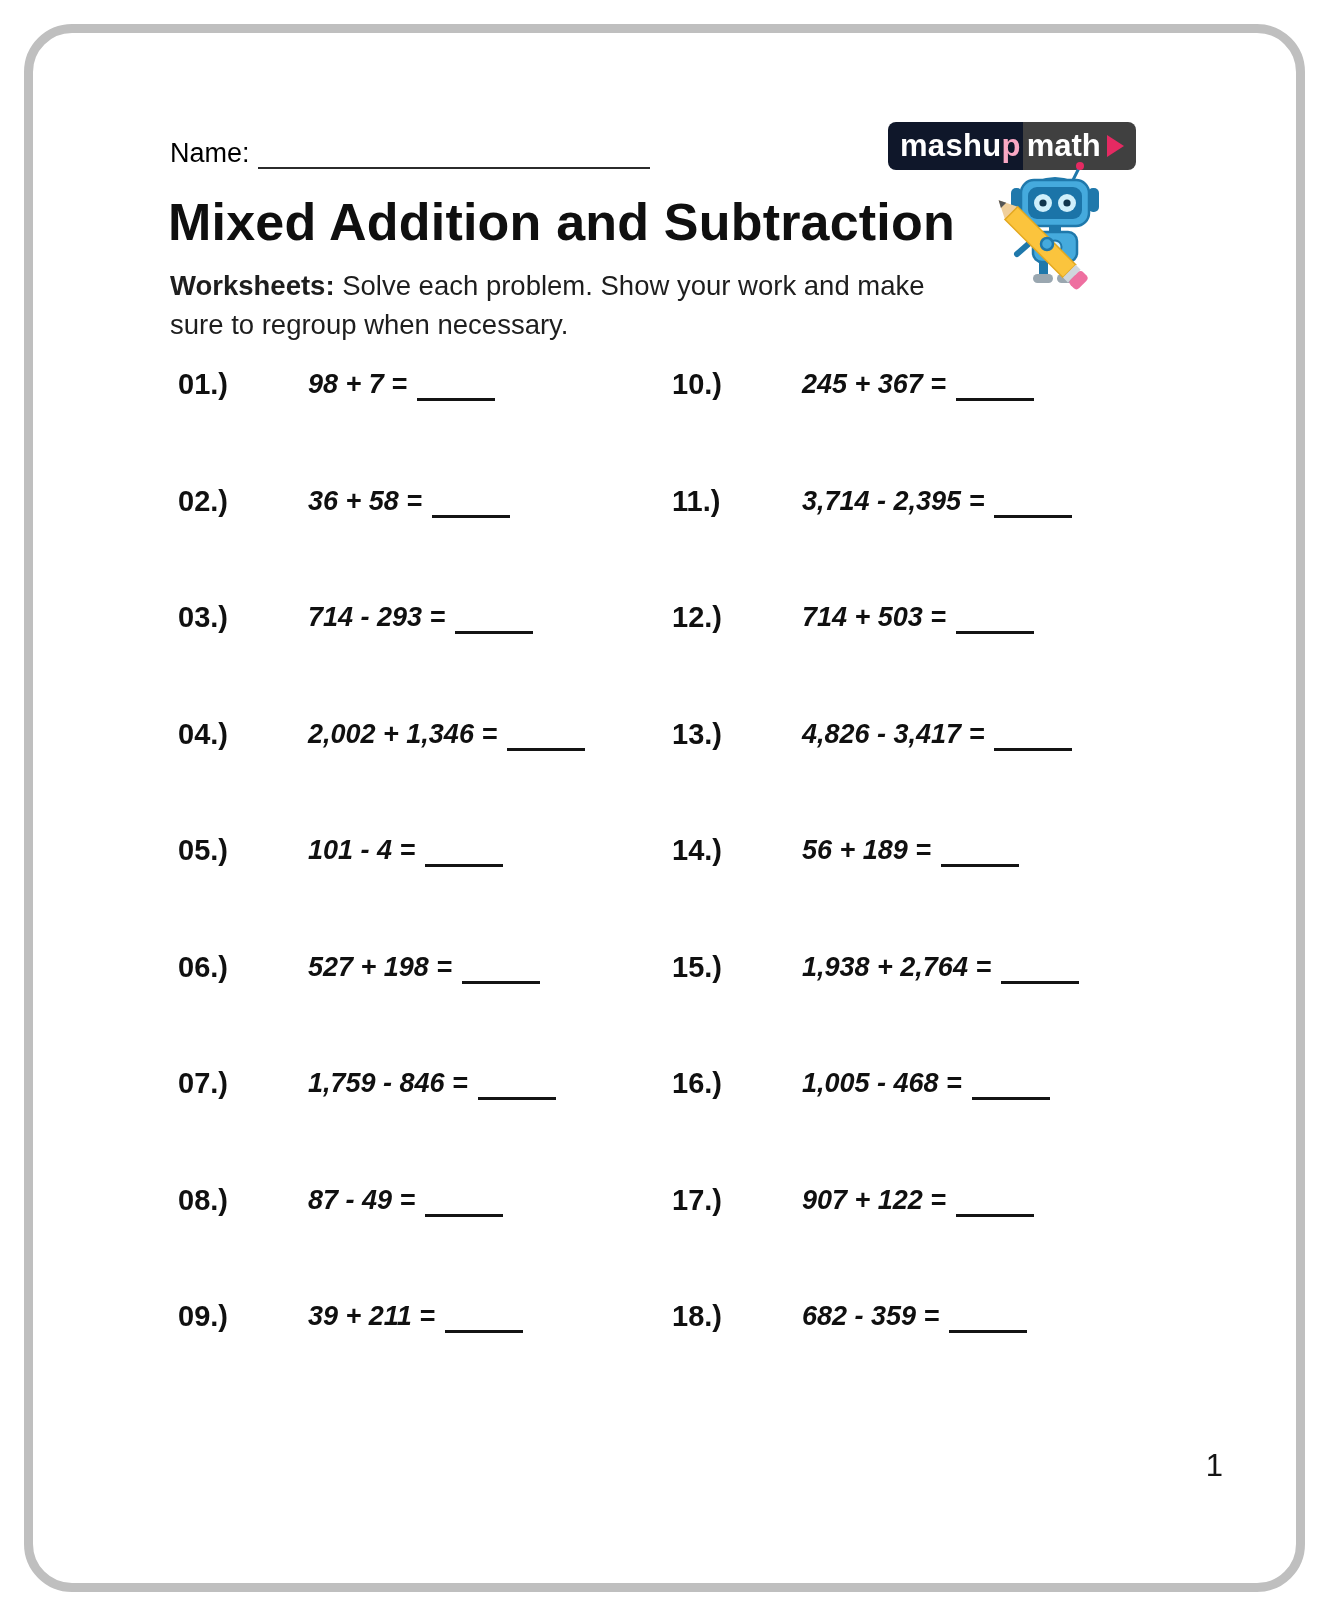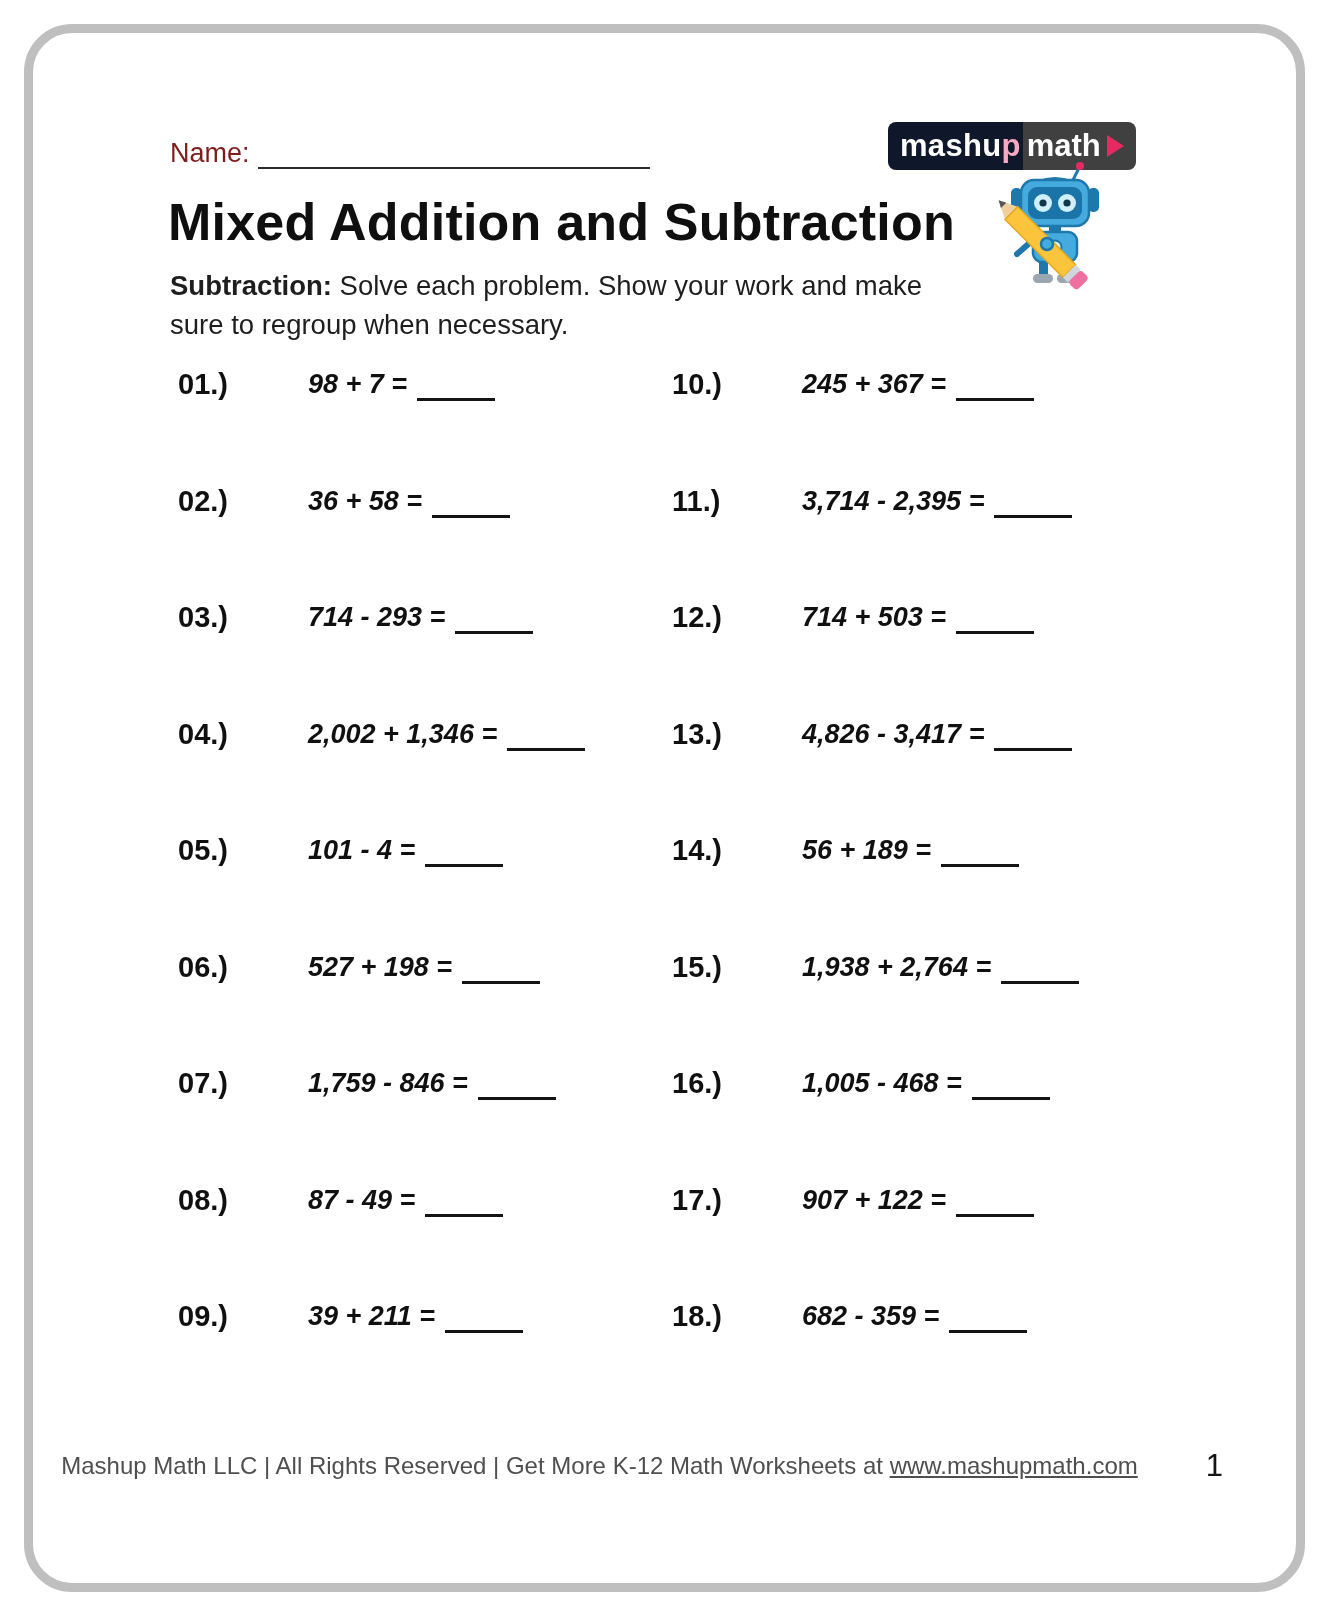--- a/index.html
+++ b/index.html
@@ -15,21 +15,21 @@
   .frame {
     position: absolute; inset: 24px;
     border: 9px solid #bfbfbf;
     border-radius: 48px;
     pointer-events: none;
   }
 
   
   .name-row {
     position: absolute; left: 170px; top: 138px;
-    font-size: 27px; color: #7f1d1d;
+    font-size: 27px; color: #000000;
     display: flex; align-items: flex-end;
   }
   .name-line {
     display: inline-block; width: 392px; height: 24px;
     border-bottom: 2px solid #2b2b2b; margin-left: 8px;
   }
 
   
   .brand {
     position: absolute; left: 888px; top: 122px;
@@ -166,21 +166,21 @@
       <rect x="18" y="0" width="82" height="18" fill="#fbc43d" stroke="#e3a81f" stroke-width="1.5"></rect>
       <rect x="100" y="0" width="7" height="18" fill="#cfd6dc"></rect>
       <rect x="107" y="0" width="12" height="18" rx="4" fill="#ee6fa0"></rect>
     </g>
 
     <circle cx="72" cy="84" r="6" fill="#45aadd" stroke="#1f78ab" stroke-width="2.5"></circle>
   </svg>
 
   <h1 class="title">Mixed Addition and Subtraction</h1>
 
-  <p class="directions"><strong>Subtraction:</strong><span> Solve each problem. Show your work and make sure to regroup when necessary.</span></p>
+  <p class="directions"><strong>Worksheets:</strong><span> Solve each problem. Show your work and make sure to regroup when necessary.</span></p>
 
   <div class="problems">
     <div class="problem">
       <span class="pnum">01.)</span>
       <span class="pexpr">98 + 7 =</span>
       <span class="blank"></span>
     </div>
     <div class="problem">
       <span class="pnum">02.)</span>
       <span class="pexpr">36 + 58 =</span>
@@ -262,17 +262,16 @@
       <span class="blank"></span>
     </div>
     <div class="problem">
       <span class="pnum">18.)</span>
       <span class="pexpr">682 - 359 =</span>
       <span class="blank"></span>
     </div>
   </div>
 
   <div class="footer">
-    <span class="footer-inner"><span>Mashup Math LLC | All Rights Reserved | Get More K-12 Math Worksheets at </span><a class="footer-link">www.mashupmath.com</a></span>
     <span class="page-num">1</span>
   </div>
 
 </div>
 
 </body></html>

